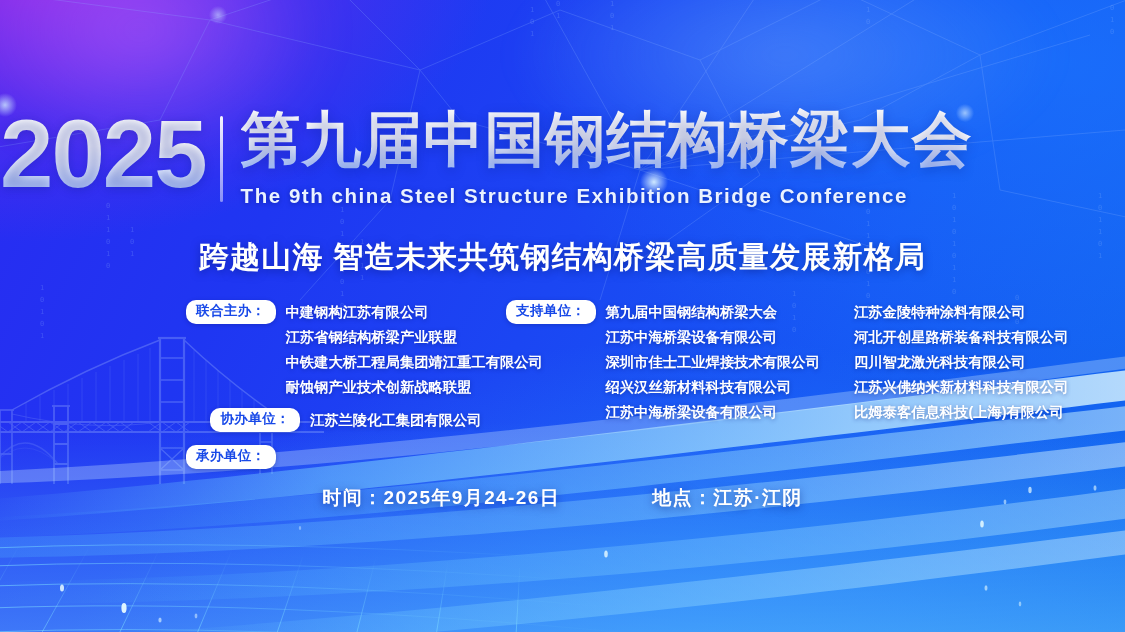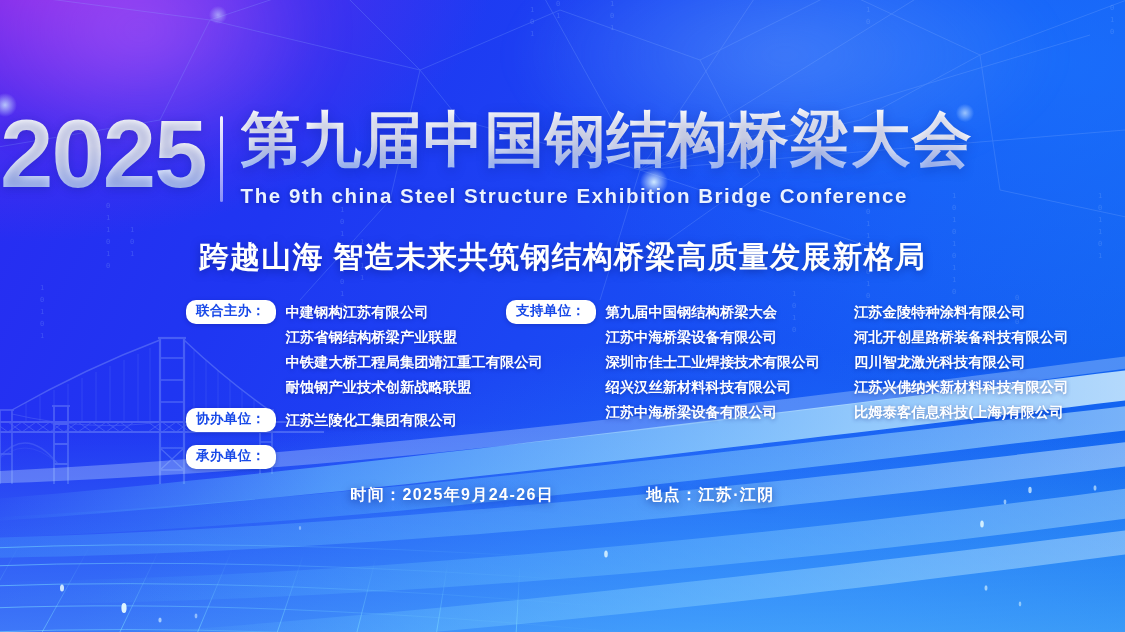--- a/index.html
+++ b/index.html
@@ -109,21 +109,21 @@
   .cols{position:absolute;left:186px;top:300px;width:900px;display:flex;}
   .col-a{width:320px;}
   .col-b{width:298px;}
   .col-c{width:250px;margin-left:44px;}
   .col-c .nm{text-align:left;}
 
   
   .meta{
     position:absolute;top:485px;width:1125px;
     display:flex;justify-content:center;gap:92px;
-    font-size:16px;font-weight:700;color:#ffffff;letter-spacing:1.4px;
+    font-size:19px;font-weight:700;color:#ffffff;letter-spacing:1.4px;
     text-shadow:0 2px 8px rgba(6,24,120,.55);
     white-space:nowrap;
   }
 </style>
 </head>
 <body>
 
 <div class="stage">
 
   <div class="haze2"></div>
@@ -383,21 +383,21 @@
         <div class="orgrow">
           <div class="pill">联合主办：</div>
           <div class="orgnames">
             <div class="nm">中建钢构江苏有限公司</div>
             <div class="nm">江苏省钢结构桥梁产业联盟</div>
             <div class="nm">中铁建大桥工程局集团靖江重工有限公司</div>
             <div class="nm">耐蚀钢产业技术创新战略联盟</div>
           </div>
         </div>
 
-        <div class="orgrow" style="margin-top:8px;">
+        <div class="orgrow" style="margin-top:8px;justify-content:center;">
           <div class="pill">协办单位：</div>
           <div class="orgnames">
             <div class="nm">江苏兰陵化工集团有限公司</div>
           </div>
         </div>
 
         <div class="orgrow" style="margin-top:12px;">
           <div class="pill">承办单位：</div>
         </div>
 

